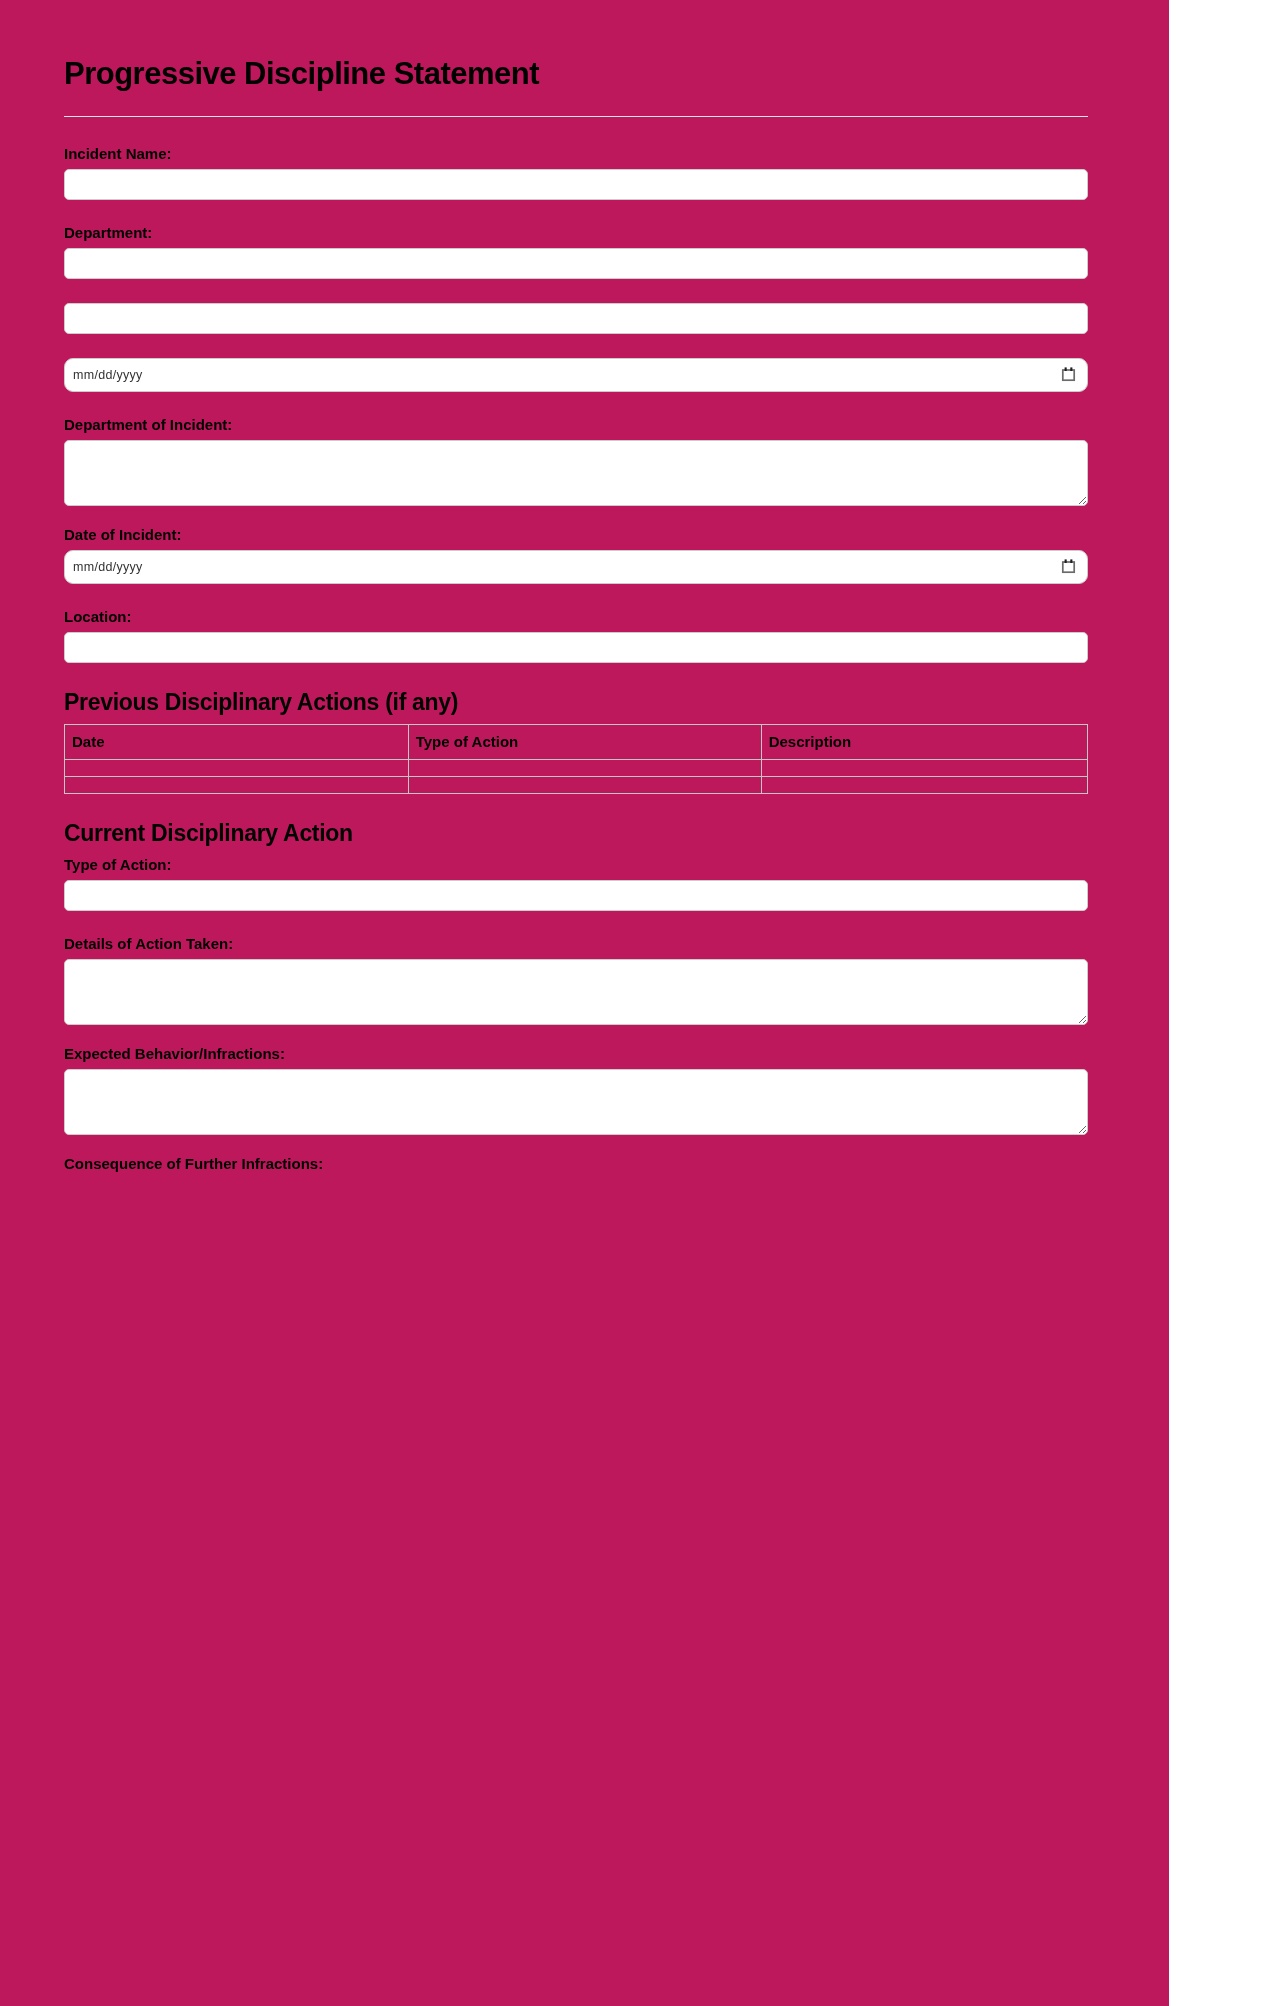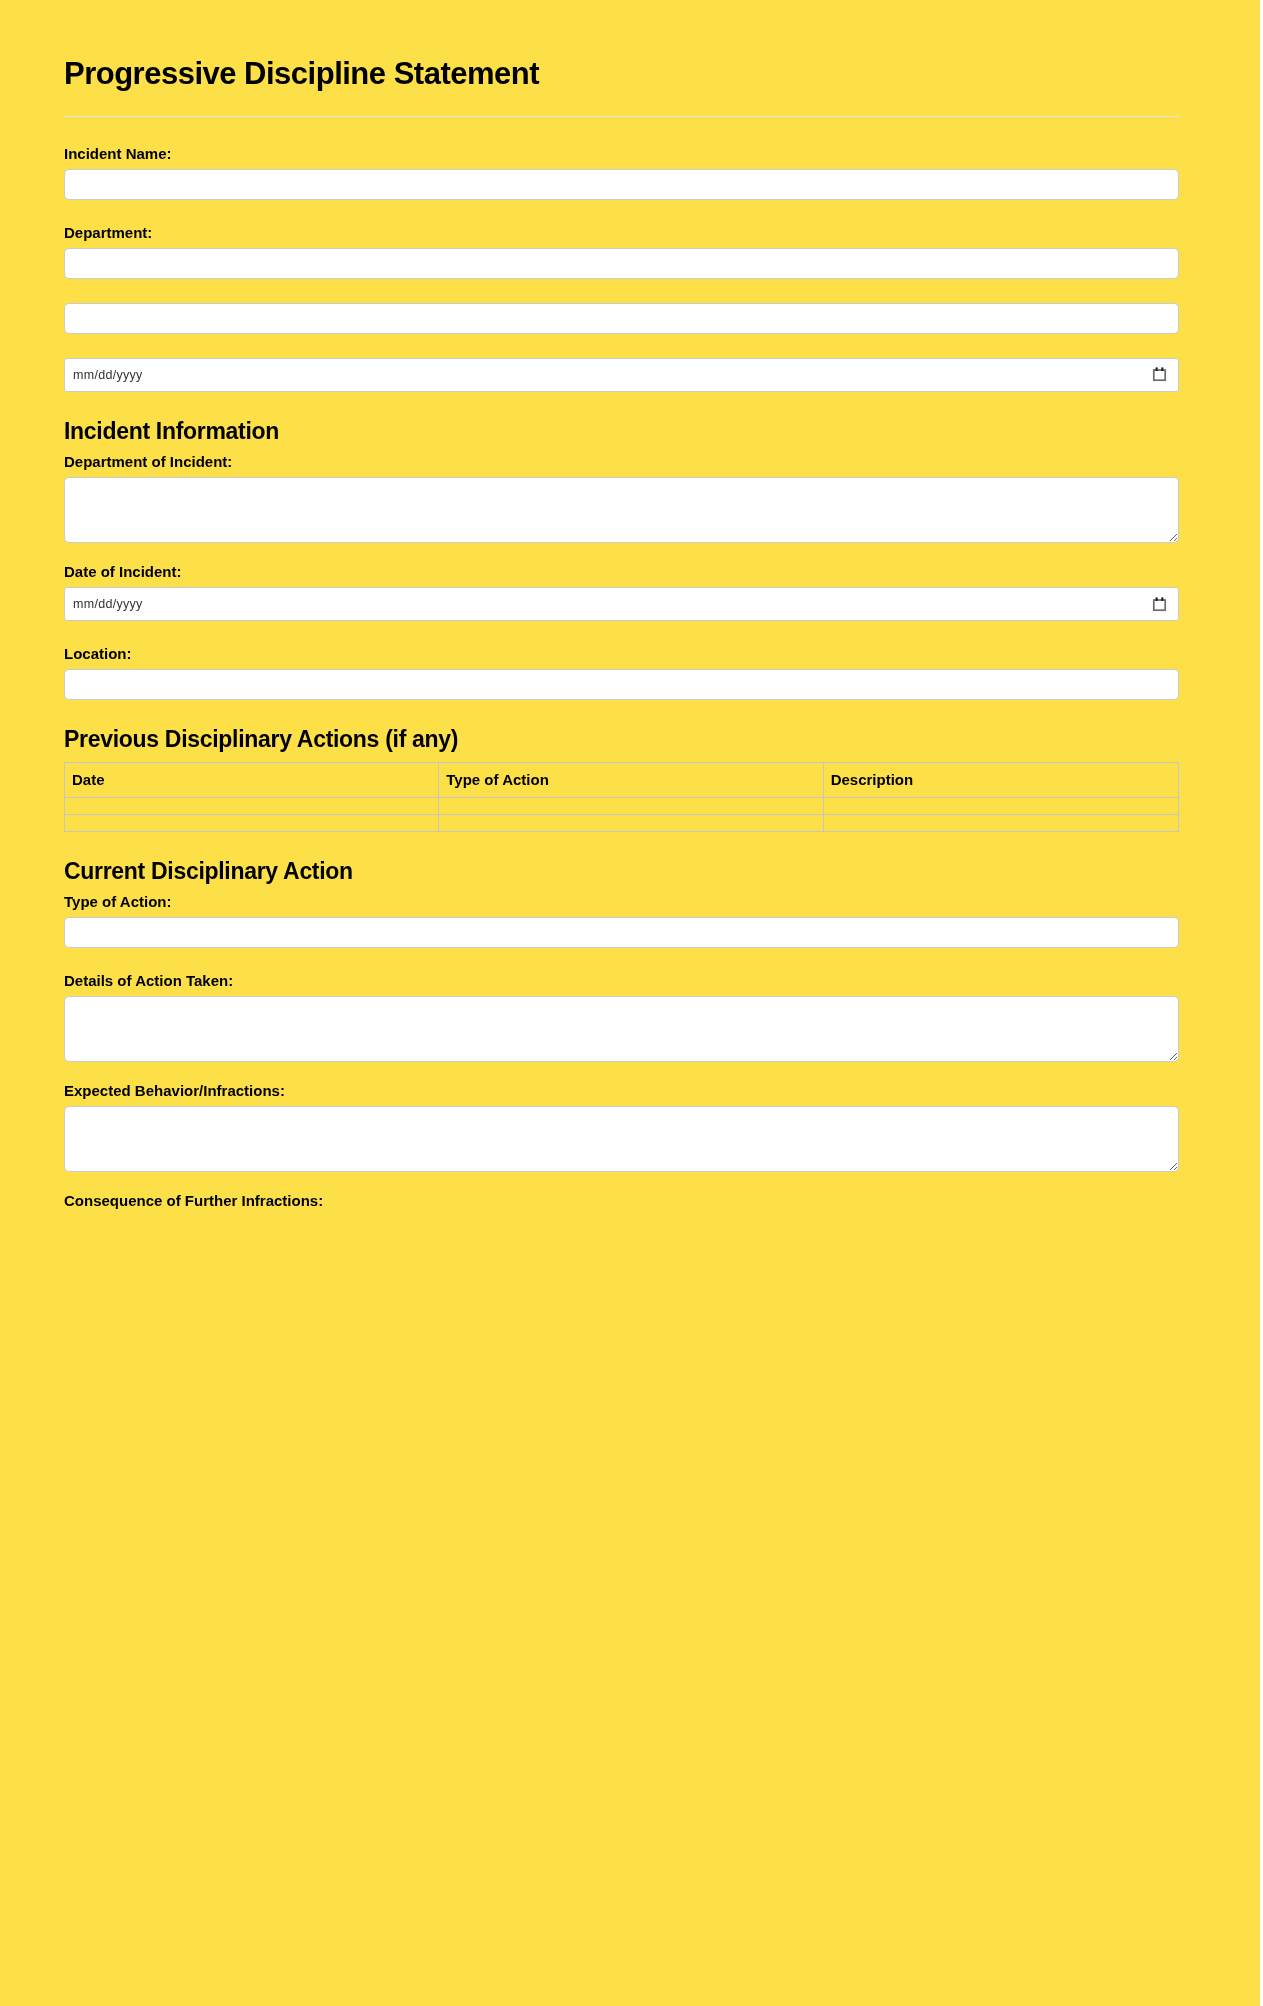--- a/index.html
+++ b/index.html
@@ -3,25 +3,25 @@
 <meta charset="utf-8">
 <style>
   * { box-sizing: border-box; }
   html, body { margin: 0; padding: 0; background: #ffffff; }
   body {
     font-family: "Liberation Sans", sans-serif;
     color: #000000;
     -webkit-font-smoothing: antialiased;
   }
   .page {
-    width: 1260px;
+    width: 1169px;
     height: 2006px;
     padding: 56px 81px 0 64px;
     overflow: hidden;
-    background: #fde047;
+    background: #be185d;
   }
   h1.page-title {
     font-size: 31px;
     line-height: 1.15;
     font-weight: 700;
     letter-spacing: -0.5px;
     margin: 0 0 24px 0;
   }
   hr.title-divider {
     border: none;
@@ -72,21 +72,21 @@
     outline: none;
   }
   .date-input {
     display: flex;
     align-items: center;
     justify-content: space-between;
     width: 100%;
     height: 34px;
     padding: 0 11px 0 8px;
     border: 1px solid #cccccc;
-    border-radius: 3px;
+    border-radius: 9px;
     background: #fff;
     margin: 0 0 24px 0;
     cursor: default;
   }
   .date-placeholder {
     font-size: 12.5px;
     color: #333333;
     letter-spacing: 0.3px;
   }
   .calendar-icon { display: inline-flex; flex: 0 0 auto; }
@@ -133,21 +133,20 @@
     <span class="date-placeholder">mm/dd/yyyy</span>
     <span class="calendar-icon">
       <svg width="15" height="15" viewBox="0 0 15 15" aria-hidden="true">
         <rect x="1.8" y="3" width="11.4" height="10.2" fill="none" stroke="#6b6b6b" stroke-width="1.7"></rect>
         <rect x="3.6" y="0.4" width="2.1" height="3.6" fill="#1f1f1f"></rect>
         <rect x="9.3" y="0.4" width="2.1" height="3.6" fill="#1f1f1f"></rect>
       </svg>
     </span>
   </div>
 
-  <h2 class="section-heading">Incident Information</h2>
 
   <div class="field-label">Department of Incident:</div>
   <textarea class="textarea-input" style=""></textarea>
 
   <div class="field-label">Date of Incident:</div>
   <div class="date-input">
     <span class="date-placeholder">mm/dd/yyyy</span>
     <span class="calendar-icon">
       <svg width="15" height="15" viewBox="0 0 15 15" aria-hidden="true">
         <rect x="1.8" y="3" width="11.4" height="10.2" fill="none" stroke="#6b6b6b" stroke-width="1.7"></rect>

